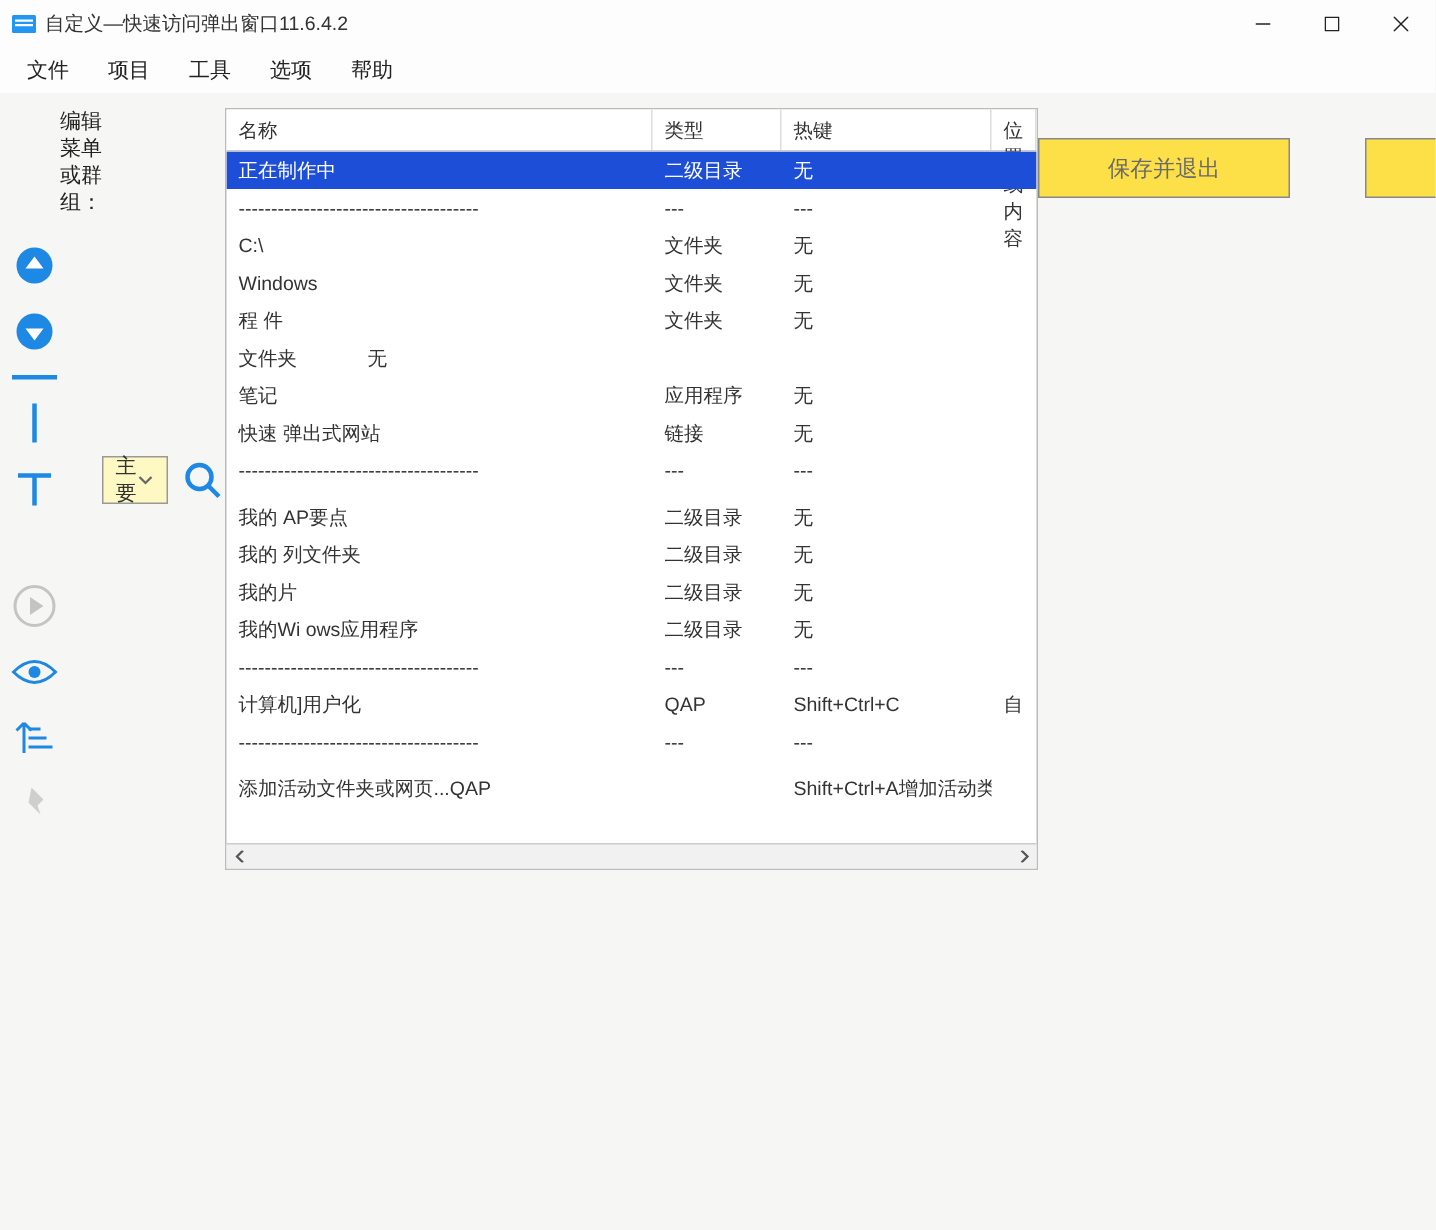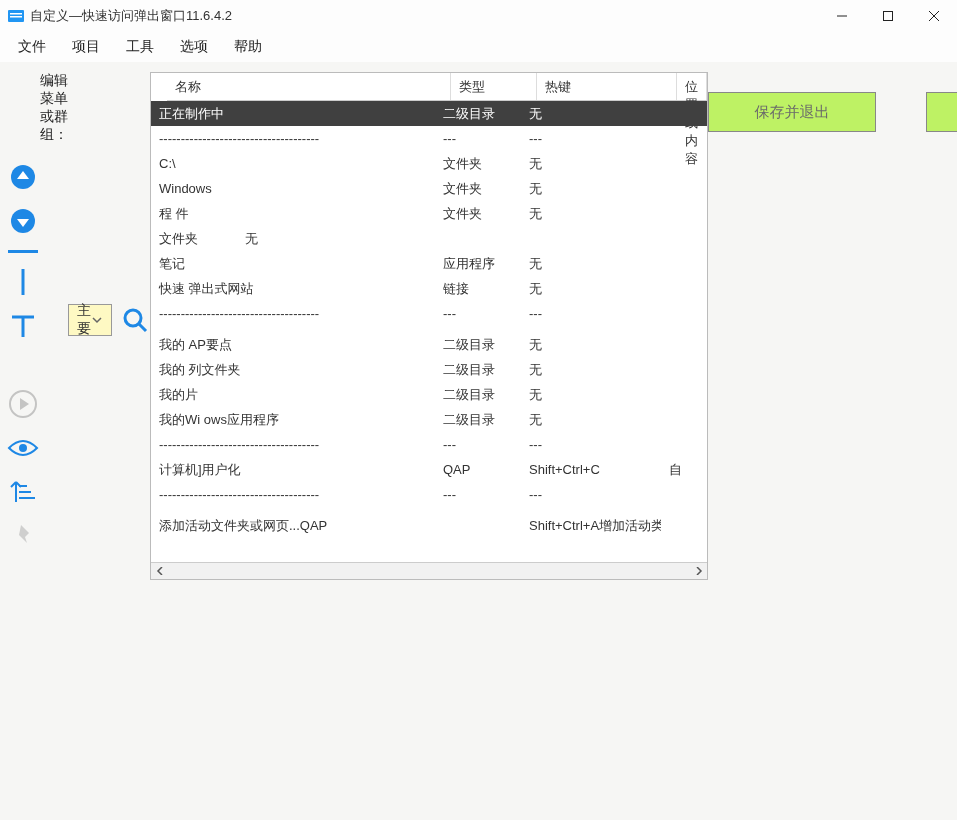--- a/index.html
+++ b/index.html
@@ -15,40 +15,40 @@
 .leftbar { width: 52px; display: flex; flex-direction: column; align-items: center; padding-top: 88px; gap: 10px; }
 .leftbar .lbtn { width: 34px; height: 34px; display: flex; align-items: center; justify-content: center; color: #1e88e5; border-radius: 4px; }
 .leftbar .sep { width: 30px; height: 3px; background: #1e88e5; margin: 2px 0; }
 .center { flex: 1; display: flex; }
 .combo-label { font-size: 14px; color: #222; margin-bottom: 6px; }
 .combo-row { display: flex; align-items: center; gap: 8px; margin-bottom: 12px; }
 .combo { flex: 1; height: 32px; border: 1px solid #999; background: #fef9c3; display: flex; align-items: center; padding: 0 8px; font-size: 14px; color: #333; position: relative; }
 .combo .chev { margin-left: auto; color: #666; }
 .search-icon { width: 30px; height: 30px; color: #1e88e5; display: flex; align-items: center; justify-content: center; }
 .listwrap { border: 1px solid #bbb; background: #fff; height: 508px; display: flex; flex-direction: column; }
-.listhead { display: flex; height: 28px; border-bottom: 1px solid #ccc; background: #fff; margin-left: 16px; }
+.listhead { display: flex; height: 28px; border-bottom: 1px solid #ccc; background: #fff; }
 .listhead .col { font-size: 13px; color: #333; padding: 5px 8px; border-right: 1px solid #ddd; }
 .col-name { width: 284px; }
 .col-type { width: 86px; }
 .col-hotkey { width: 140px; }
 .col-loc { flex: 1; }
 .listbody { flex: 1; overflow-x: auto; overflow-y: hidden; }
 .row { display: flex; font-size: 13px; color: #333; height: 25px; align-items: center; white-space: nowrap; }
 .row .c { padding: 0 8px; overflow: hidden; }
-.row.sel { background: #404040; color: #fff; }
+.row.sel { background: #1d4ed8; color: #fff; }
 .row.sep-row .c { color: #333; }
 .hscroll { height: 17px; border-top: 1px solid #ccc; display: flex; align-items: center; background: #f1f1f1; }
 .hscroll .arrow { width: 17px; height: 17px; display: flex; align-items: center; justify-content: center; color: #555; }
 .hscroll .track { flex: 1; }
 .rightbar { width: 78px; display: flex; flex-direction: column; align-items: center; padding-top: 70px; gap: 2px; }
 .rightbar .rbtn { width: 70px; display: flex; align-items: center; padding: 6px 0 8px; gap: 2px; }
 .rightbar .rbtn .ricon { width: 44px; height: 40px; position: relative; }
 .rightbar .rbtn .rlabel { font-size: 13px; color: #333; }
 .bottom { display: flex; justify-content: center; gap: 50px; padding: 20px 0 12px 0; }
-.bottom .btn { width: 168px; height: 40px; border: 1px solid #888; background: #bef264; display: flex; align-items: center; justify-content: center; font-size: 15px; color: #6a6a6a; }
+.bottom .btn { width: 168px; height: 40px; border: 1px solid #888; background: #fde047; display: flex; align-items: center; justify-content: center; font-size: 15px; color: #6a6a6a; }
 .bottom .btn.primary { color: #000; font-weight: 700; }
 svg { display: block; }
 .sheet-icon { fill: #2196f3; }
 .sheet-lines { stroke: #fff; stroke-width: 2; }
 </style>
 </head>
 <body>
 
 <div class="titlebar">
   <span class="app-icon">

